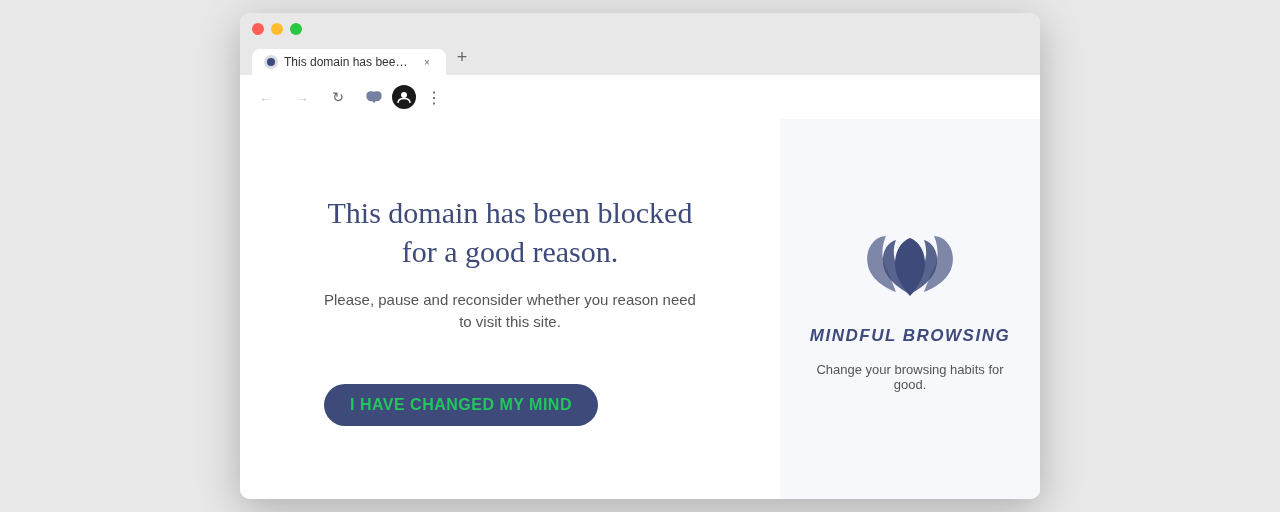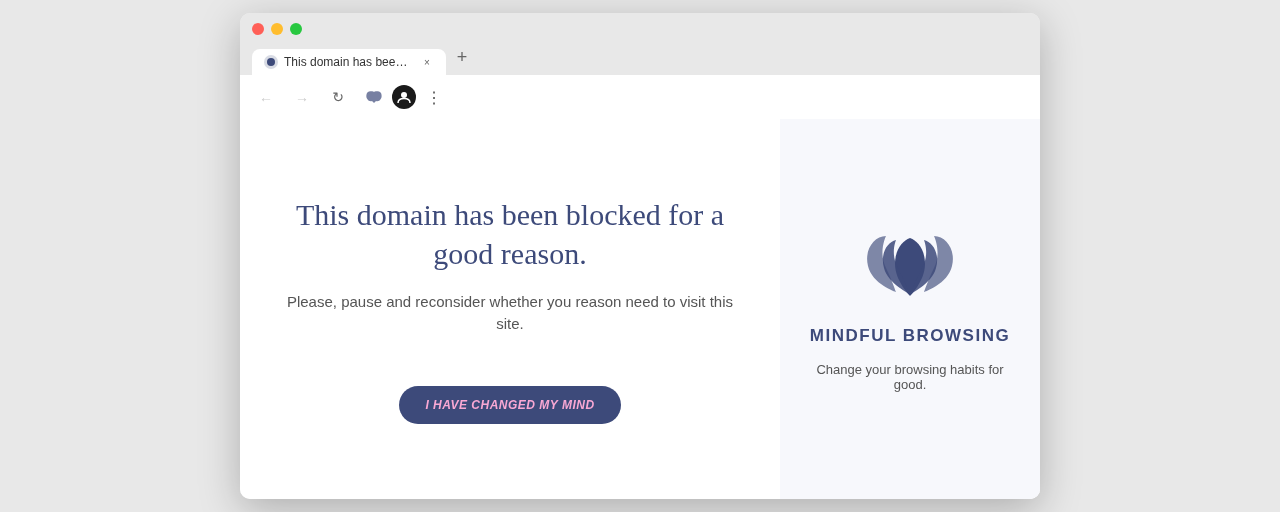--- a/index.html
+++ b/index.html
@@ -182,23 +182,23 @@
     .page-content {
       background: #ffffff;
       display: flex;
       min-height: 380px;
     }
 
     .left-panel {
       flex: 1;
       display: flex;
       flex-direction: column;
-      align-items: center;
-      justify-content: center;
-      padding: 50px 36px;
+      align-items: flex-start;
+      justify-content: center;
+      padding: 50px 84px;
       text-align: center;
     }
 
     .blocked-title {
       font-size: 30px;
       color: #3d4a7a;
       font-weight: 400;
       line-height: 1.3;
       margin-bottom: 18px;
       font-family: Georgia, 'Times New Roman', serif;
@@ -228,27 +228,26 @@
       letter-spacing: 0.5px;
       cursor: pointer;
       text-transform: uppercase;
     }
 
     .btn-filled {
       padding: 12px 26px;
       border-radius: 30px;
       background: #3d4a7a;
       border: none;
-      color: #f9a8d4;
-      font-size: 12px;
+      color: #22c55e;
+      font-size: 16px;
       font-weight: 600;
       letter-spacing: 0.5px;
       cursor: pointer;
       text-transform: uppercase;
-      font-style: italic;
     }
 
     
     .right-panel {
       width: 260px;
       background: #f7f8fc;
       display: flex;
       flex-direction: column;
       align-items: center;
       justify-content: center;
@@ -258,20 +257,21 @@
     .logo-icon {
       margin-bottom: 16px;
     }
 
     .app-name {
       font-size: 17px;
       font-weight: 700;
       color: #3d4a7a;
       letter-spacing: 1.5px;
       margin-bottom: 16px;
+      font-style: italic;
     }
 
     .app-tagline {
       font-size: 13px;
       color: #555;
       text-align: center;
     }
 
     
     .lotus-svg {

